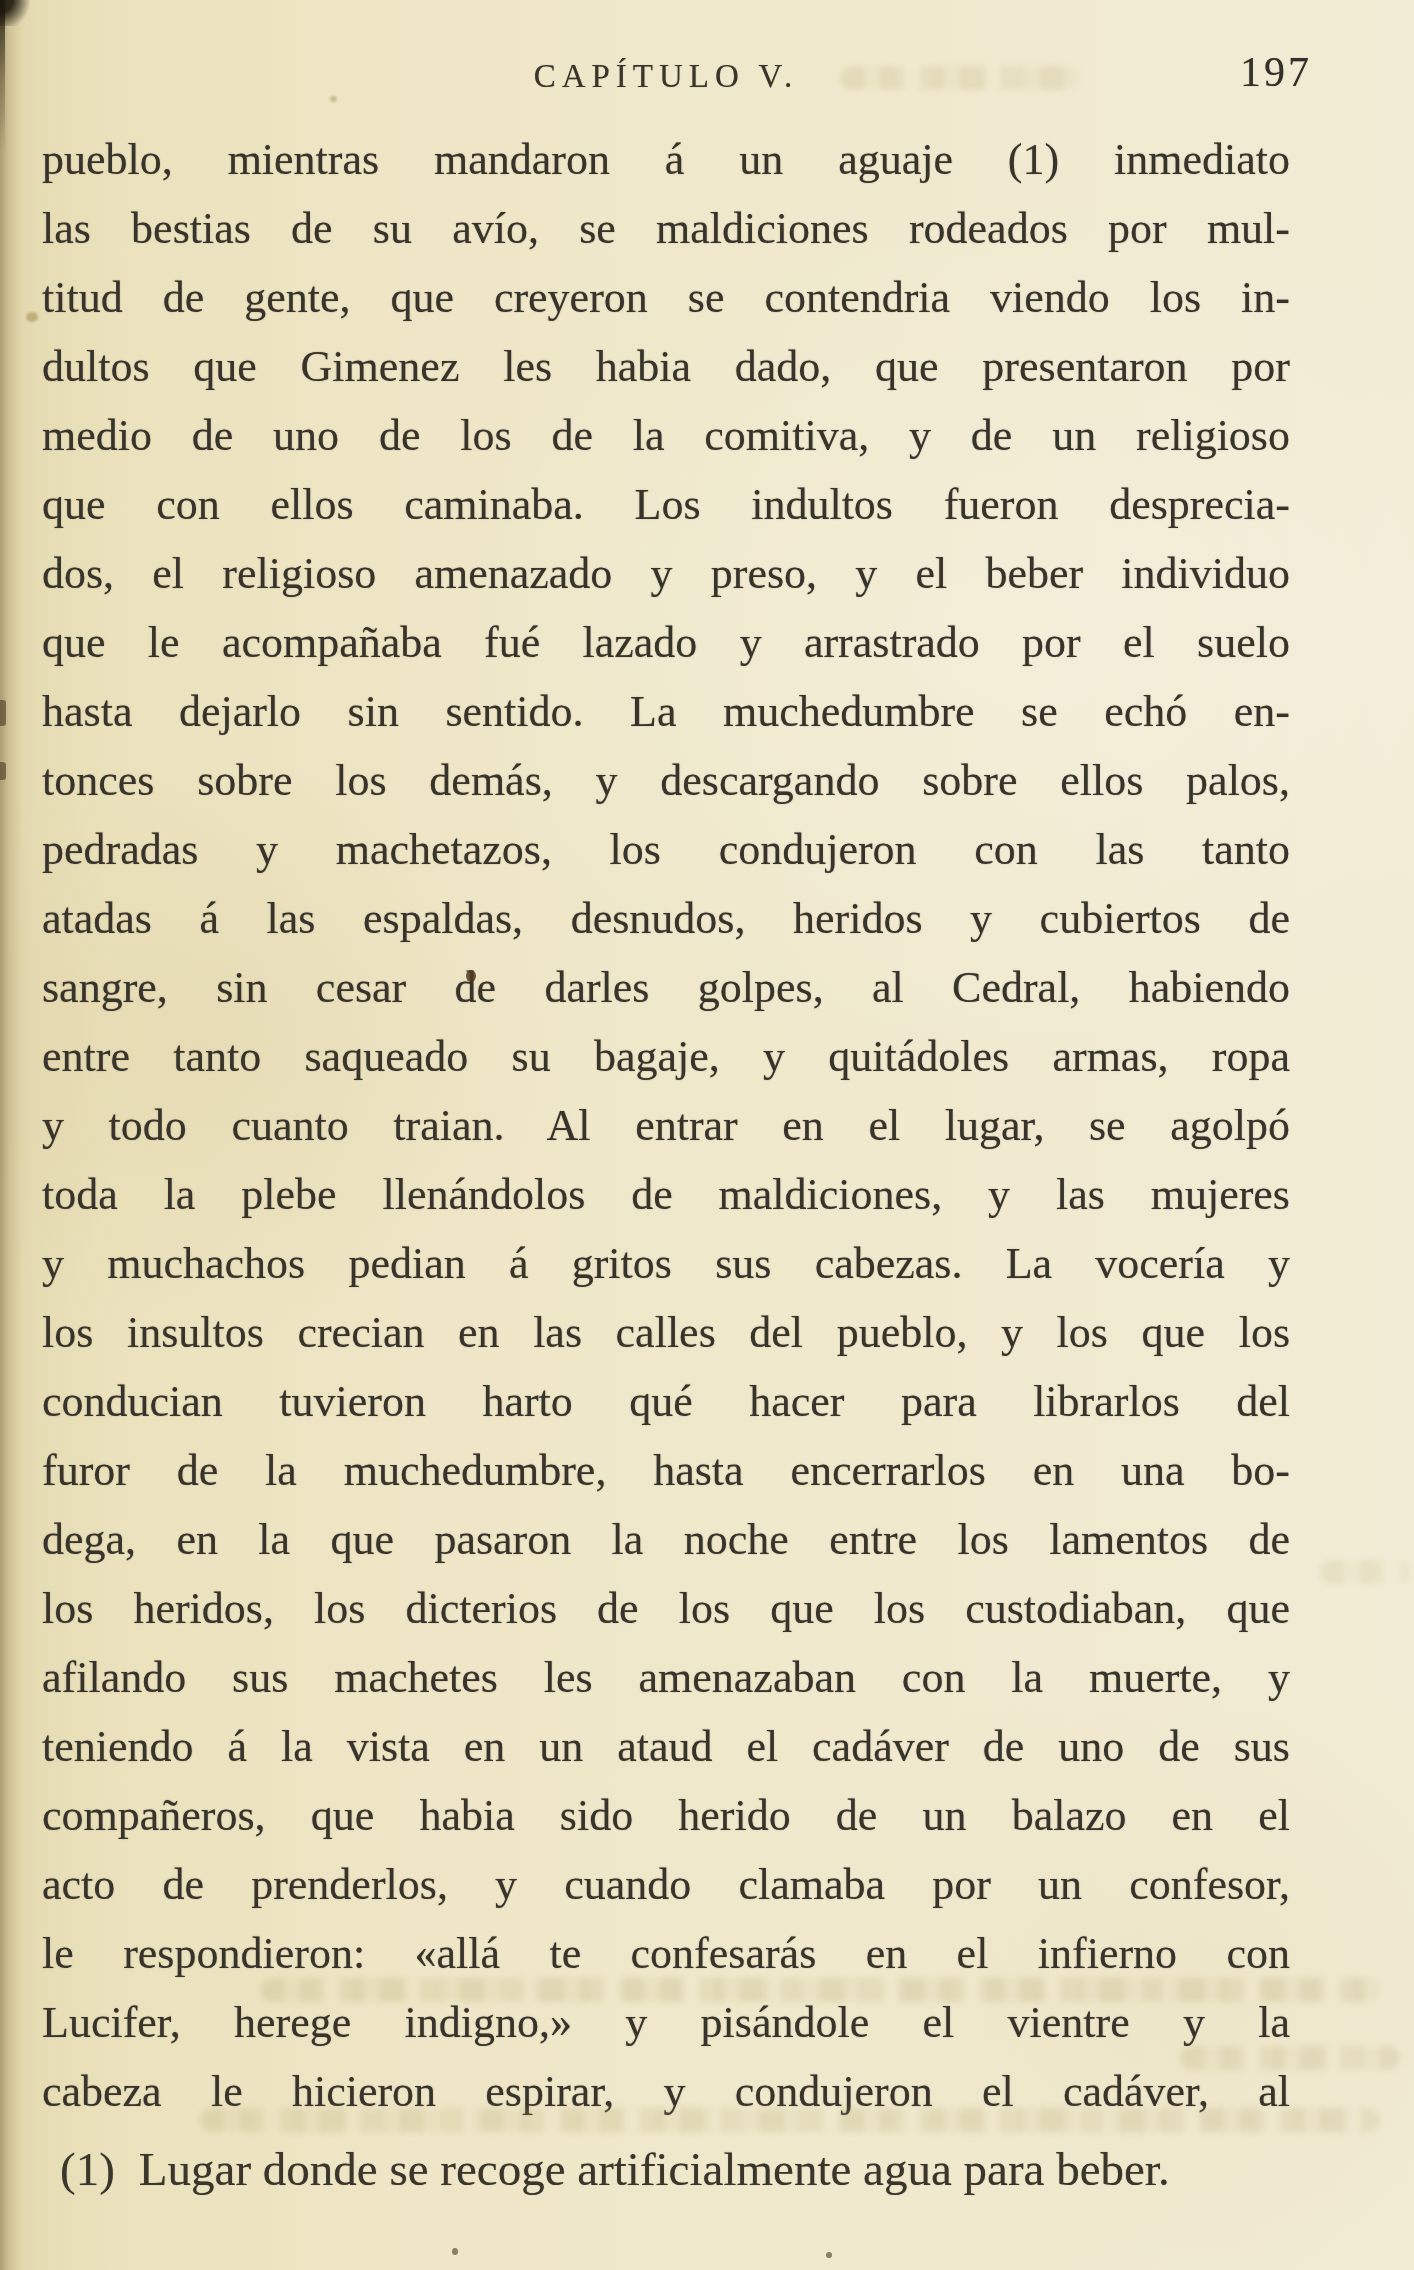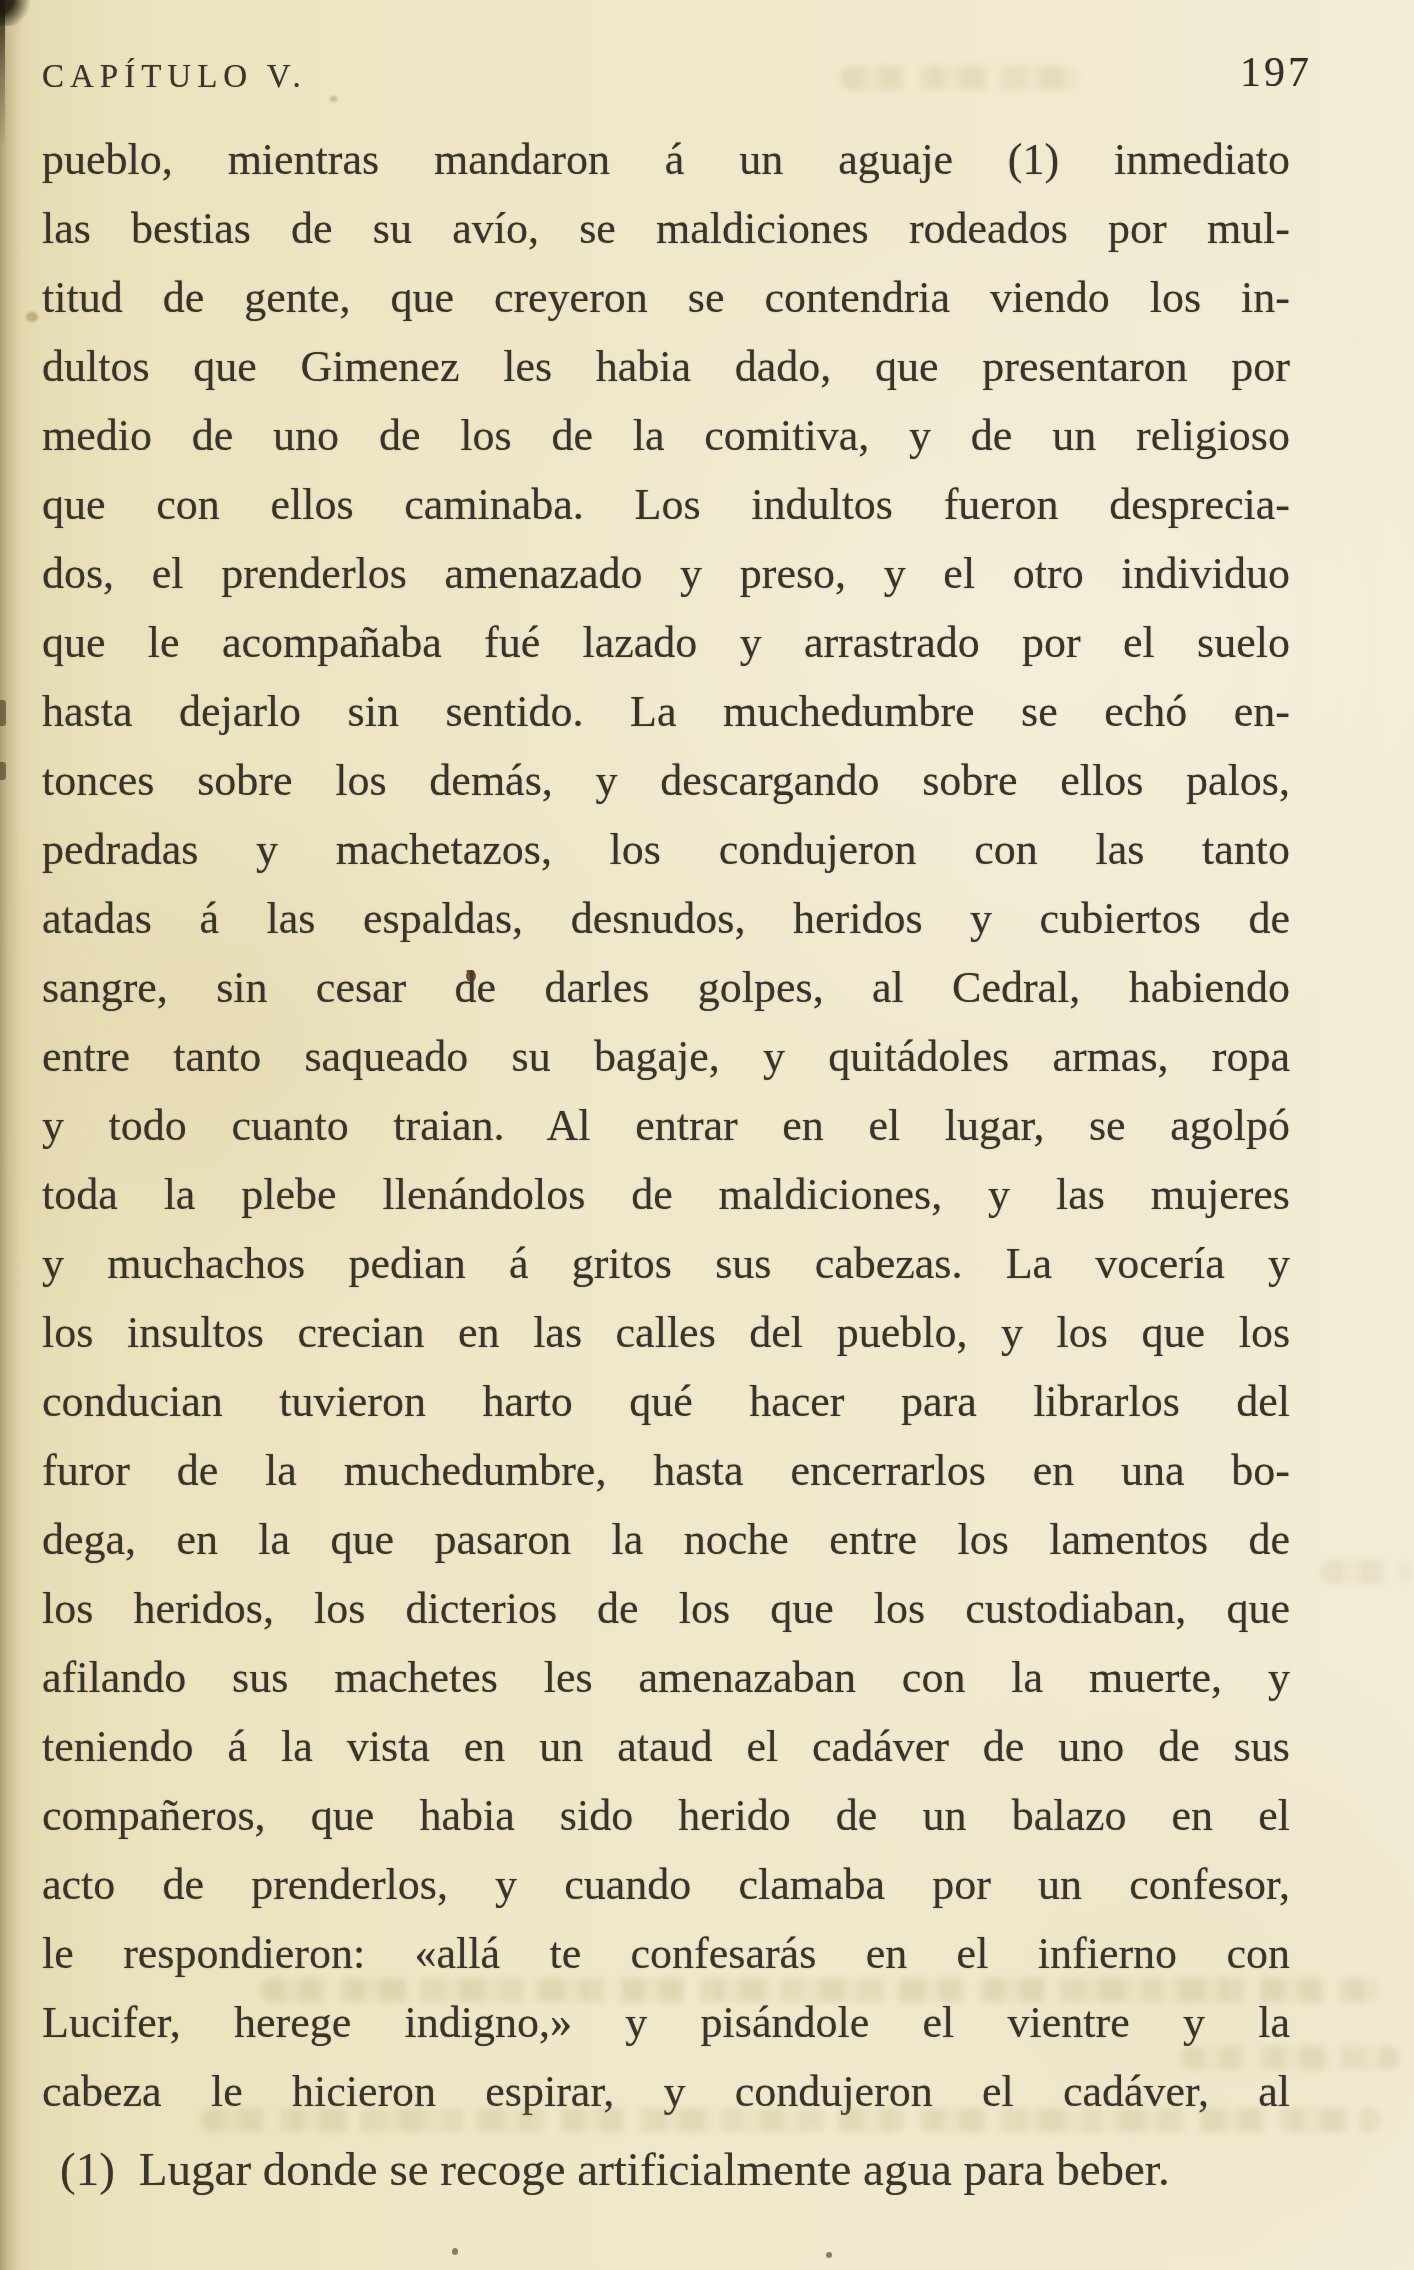--- a/index.html
+++ b/index.html
@@ -31,21 +31,21 @@
   .corner-tl {
     position: absolute; left: 0; top: 0; width: 34px; height: 26px;
     background: radial-gradient(circle at 0 0, rgba(28,23,12,0.9) 0 30%, rgba(28,23,12,0) 72%);
   }
   .edge-tick { position: absolute; left: 0; width: 6px; background: rgba(58,48,26,0.55); border-radius: 0 3px 3px 0; }
 
   
   .running-head { position: absolute; left: 42px; top: 48px; width: 1248px; height: 56px; }
   .chapter {
     position: absolute; left: 0; right: 0; top: 10px;
-    text-align: left;
+    text-align: center;
     font-size: 33px; letter-spacing: 6px;
     color: #3a352b;
     text-shadow: 0 0 1px rgba(58,52,42,0.45);
   }
   .pagenum {
     position: absolute; right: -22px; top: 0;
     font-size: 42px; letter-spacing: 3px;
     color: #35302a;
     text-shadow: 0 0 1px rgba(58,52,42,0.5);
   }
@@ -115,21 +115,21 @@
     <span class="pagenum">197</span>
   </header>
 
   <main class="body-text">
       <div class="line">pueblo, mientras mandaron á un aguaje (1) inmediato</div>
       <div class="line">las bestias de su avío, se maldiciones rodeados por mul-</div>
       <div class="line">titud de gente, que creyeron se contendria viendo los in-</div>
       <div class="line">dultos que Gimenez les habia dado, que presentaron por</div>
       <div class="line">medio de uno de los de la comitiva, y de un religioso</div>
       <div class="line">que con ellos caminaba. Los indultos fueron desprecia-</div>
-      <div class="line">dos, el prenderlos amenazado y preso, y el otro individuo</div>
+      <div class="line">dos, el religioso amenazado y preso, y el beber individuo</div>
       <div class="line">que le acompañaba fué lazado y arrastrado por el suelo</div>
       <div class="line">hasta dejarlo sin sentido. La muchedumbre se echó en-</div>
       <div class="line">tonces sobre los demás, y descargando sobre ellos palos,</div>
       <div class="line">pedradas y machetazos, los condujeron con las tanto</div>
       <div class="line">atadas á las espaldas, desnudos, heridos y cubiertos de</div>
       <div class="line">sangre, sin cesar de darles golpes, al Cedral, habiendo</div>
       <div class="line">entre tanto saqueado su bagaje, y quitádoles armas, ropa</div>
       <div class="line">y todo cuanto traian. Al entrar en el lugar, se agolpó</div>
       <div class="line">toda la plebe llenándolos de maldiciones, y las mujeres</div>
       <div class="line">y muchachos pedian á gritos sus cabezas. La vocería y</div>

